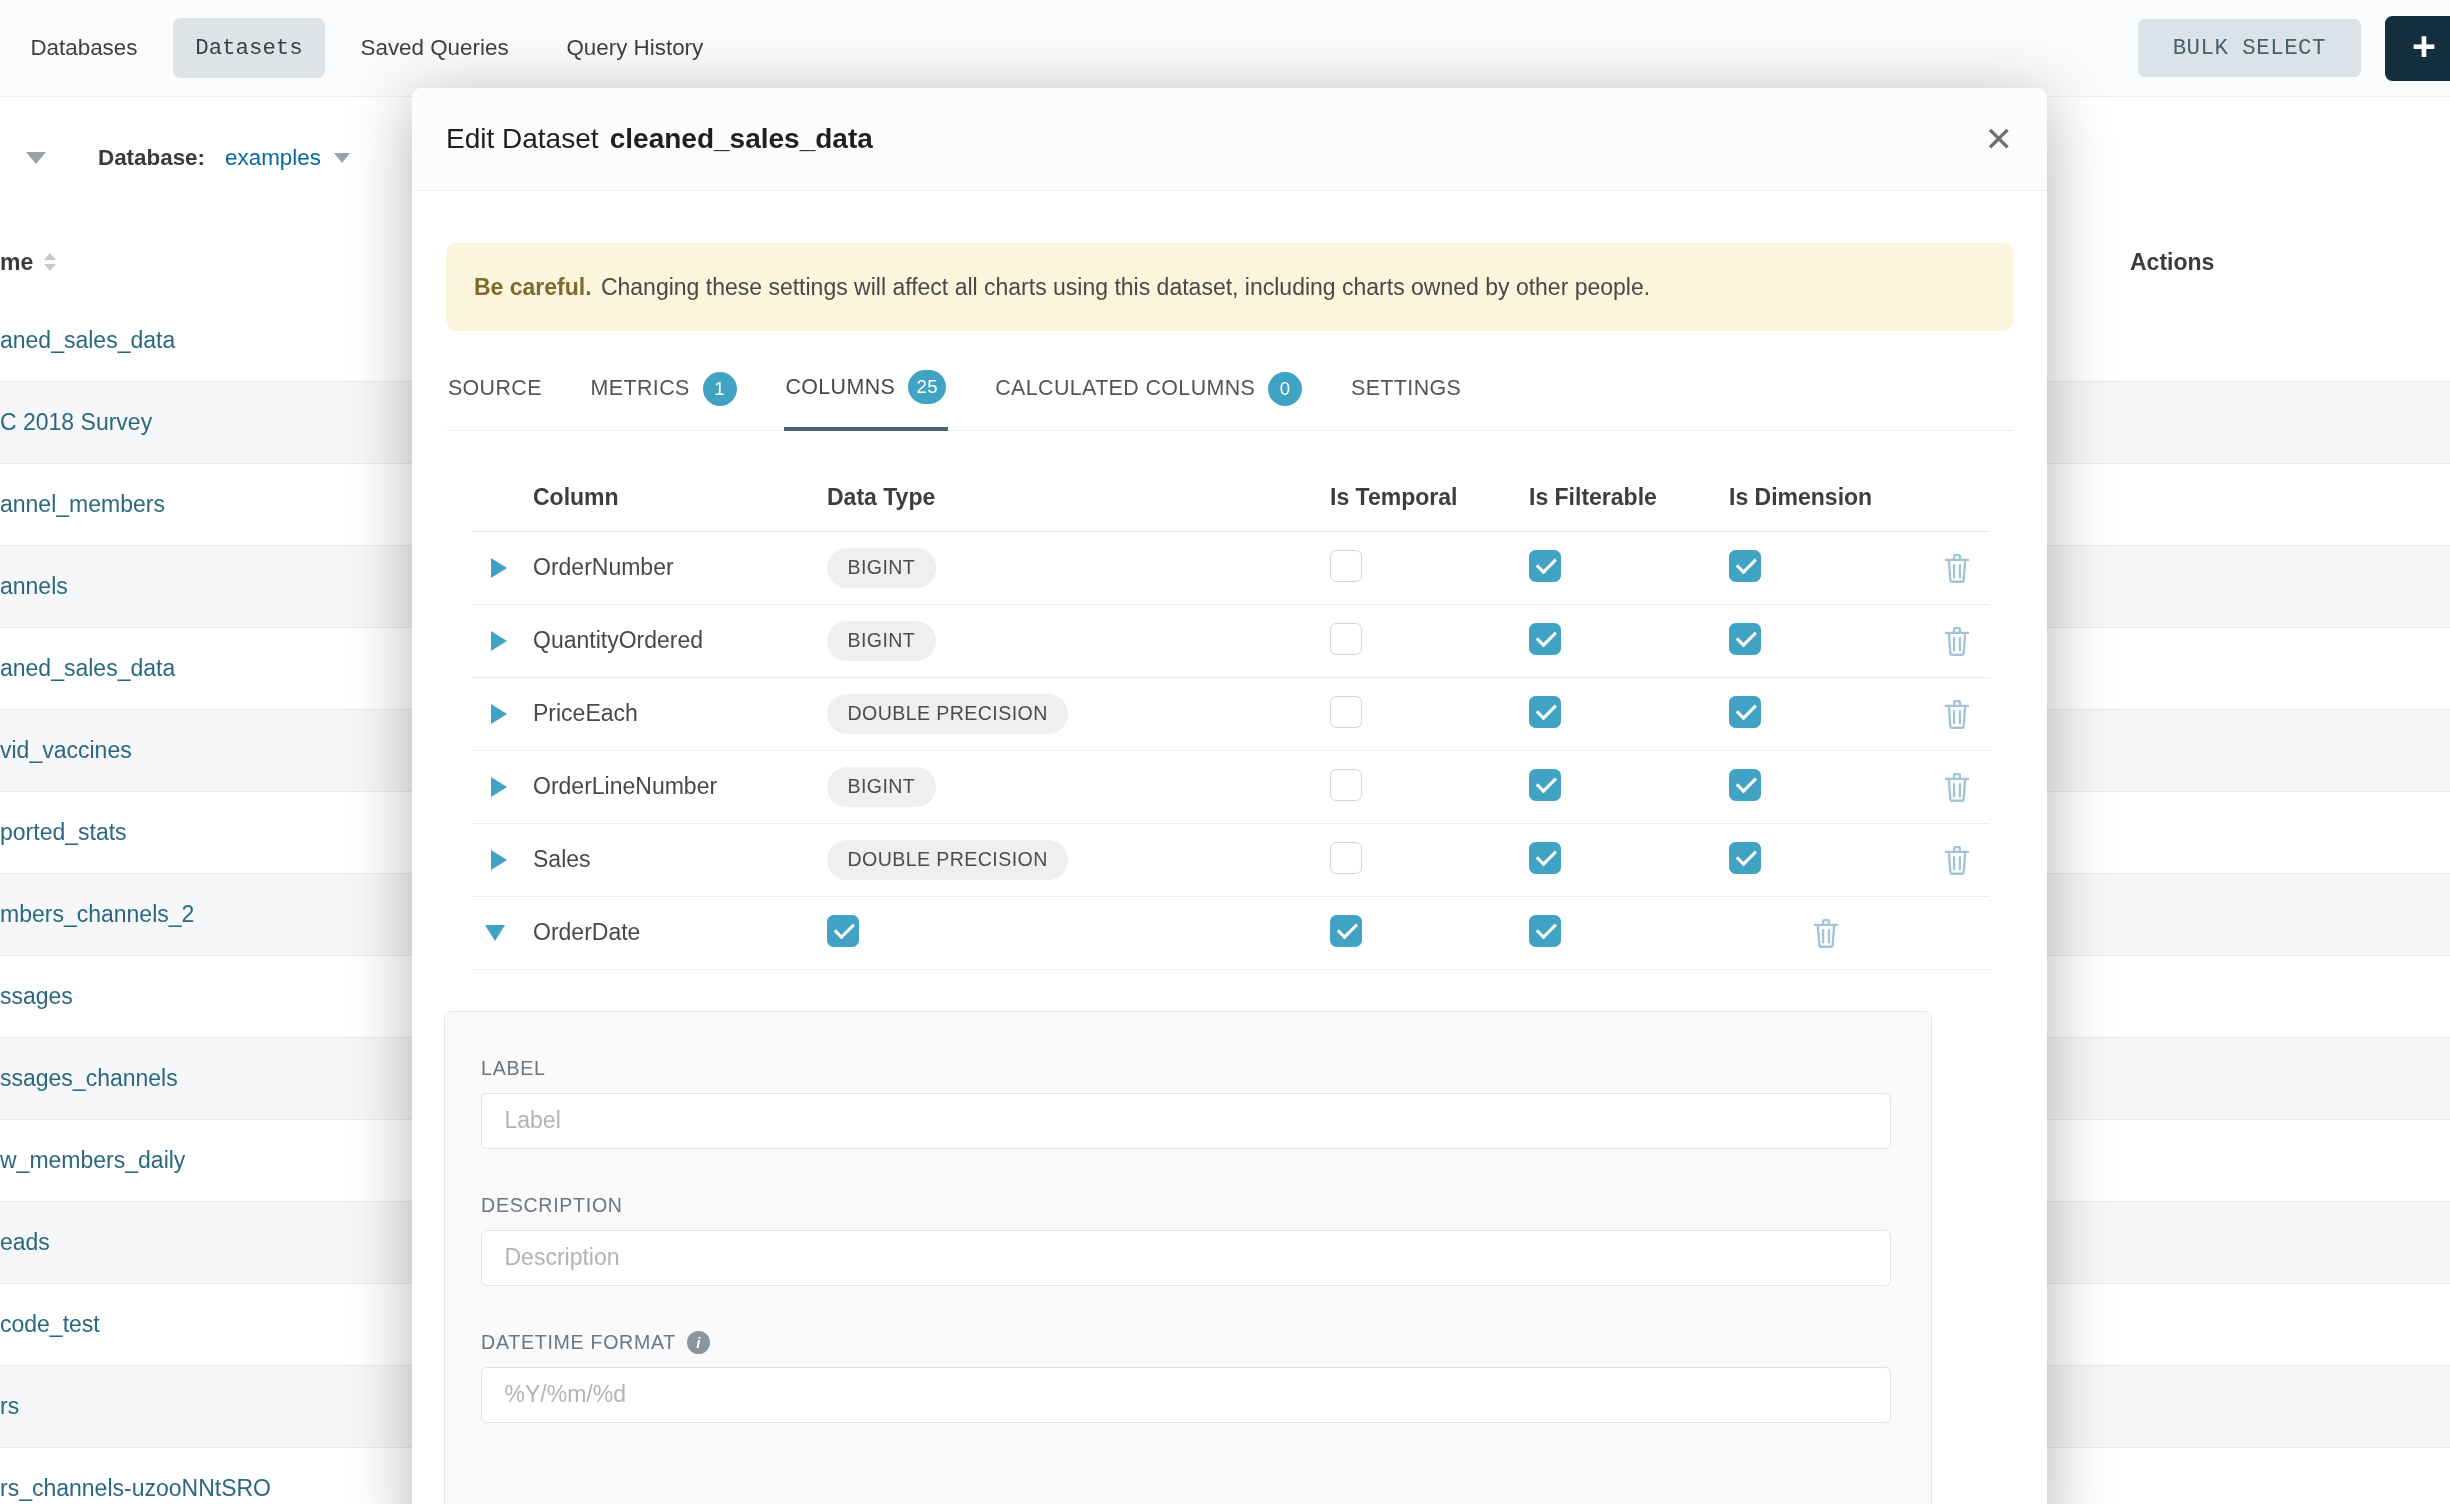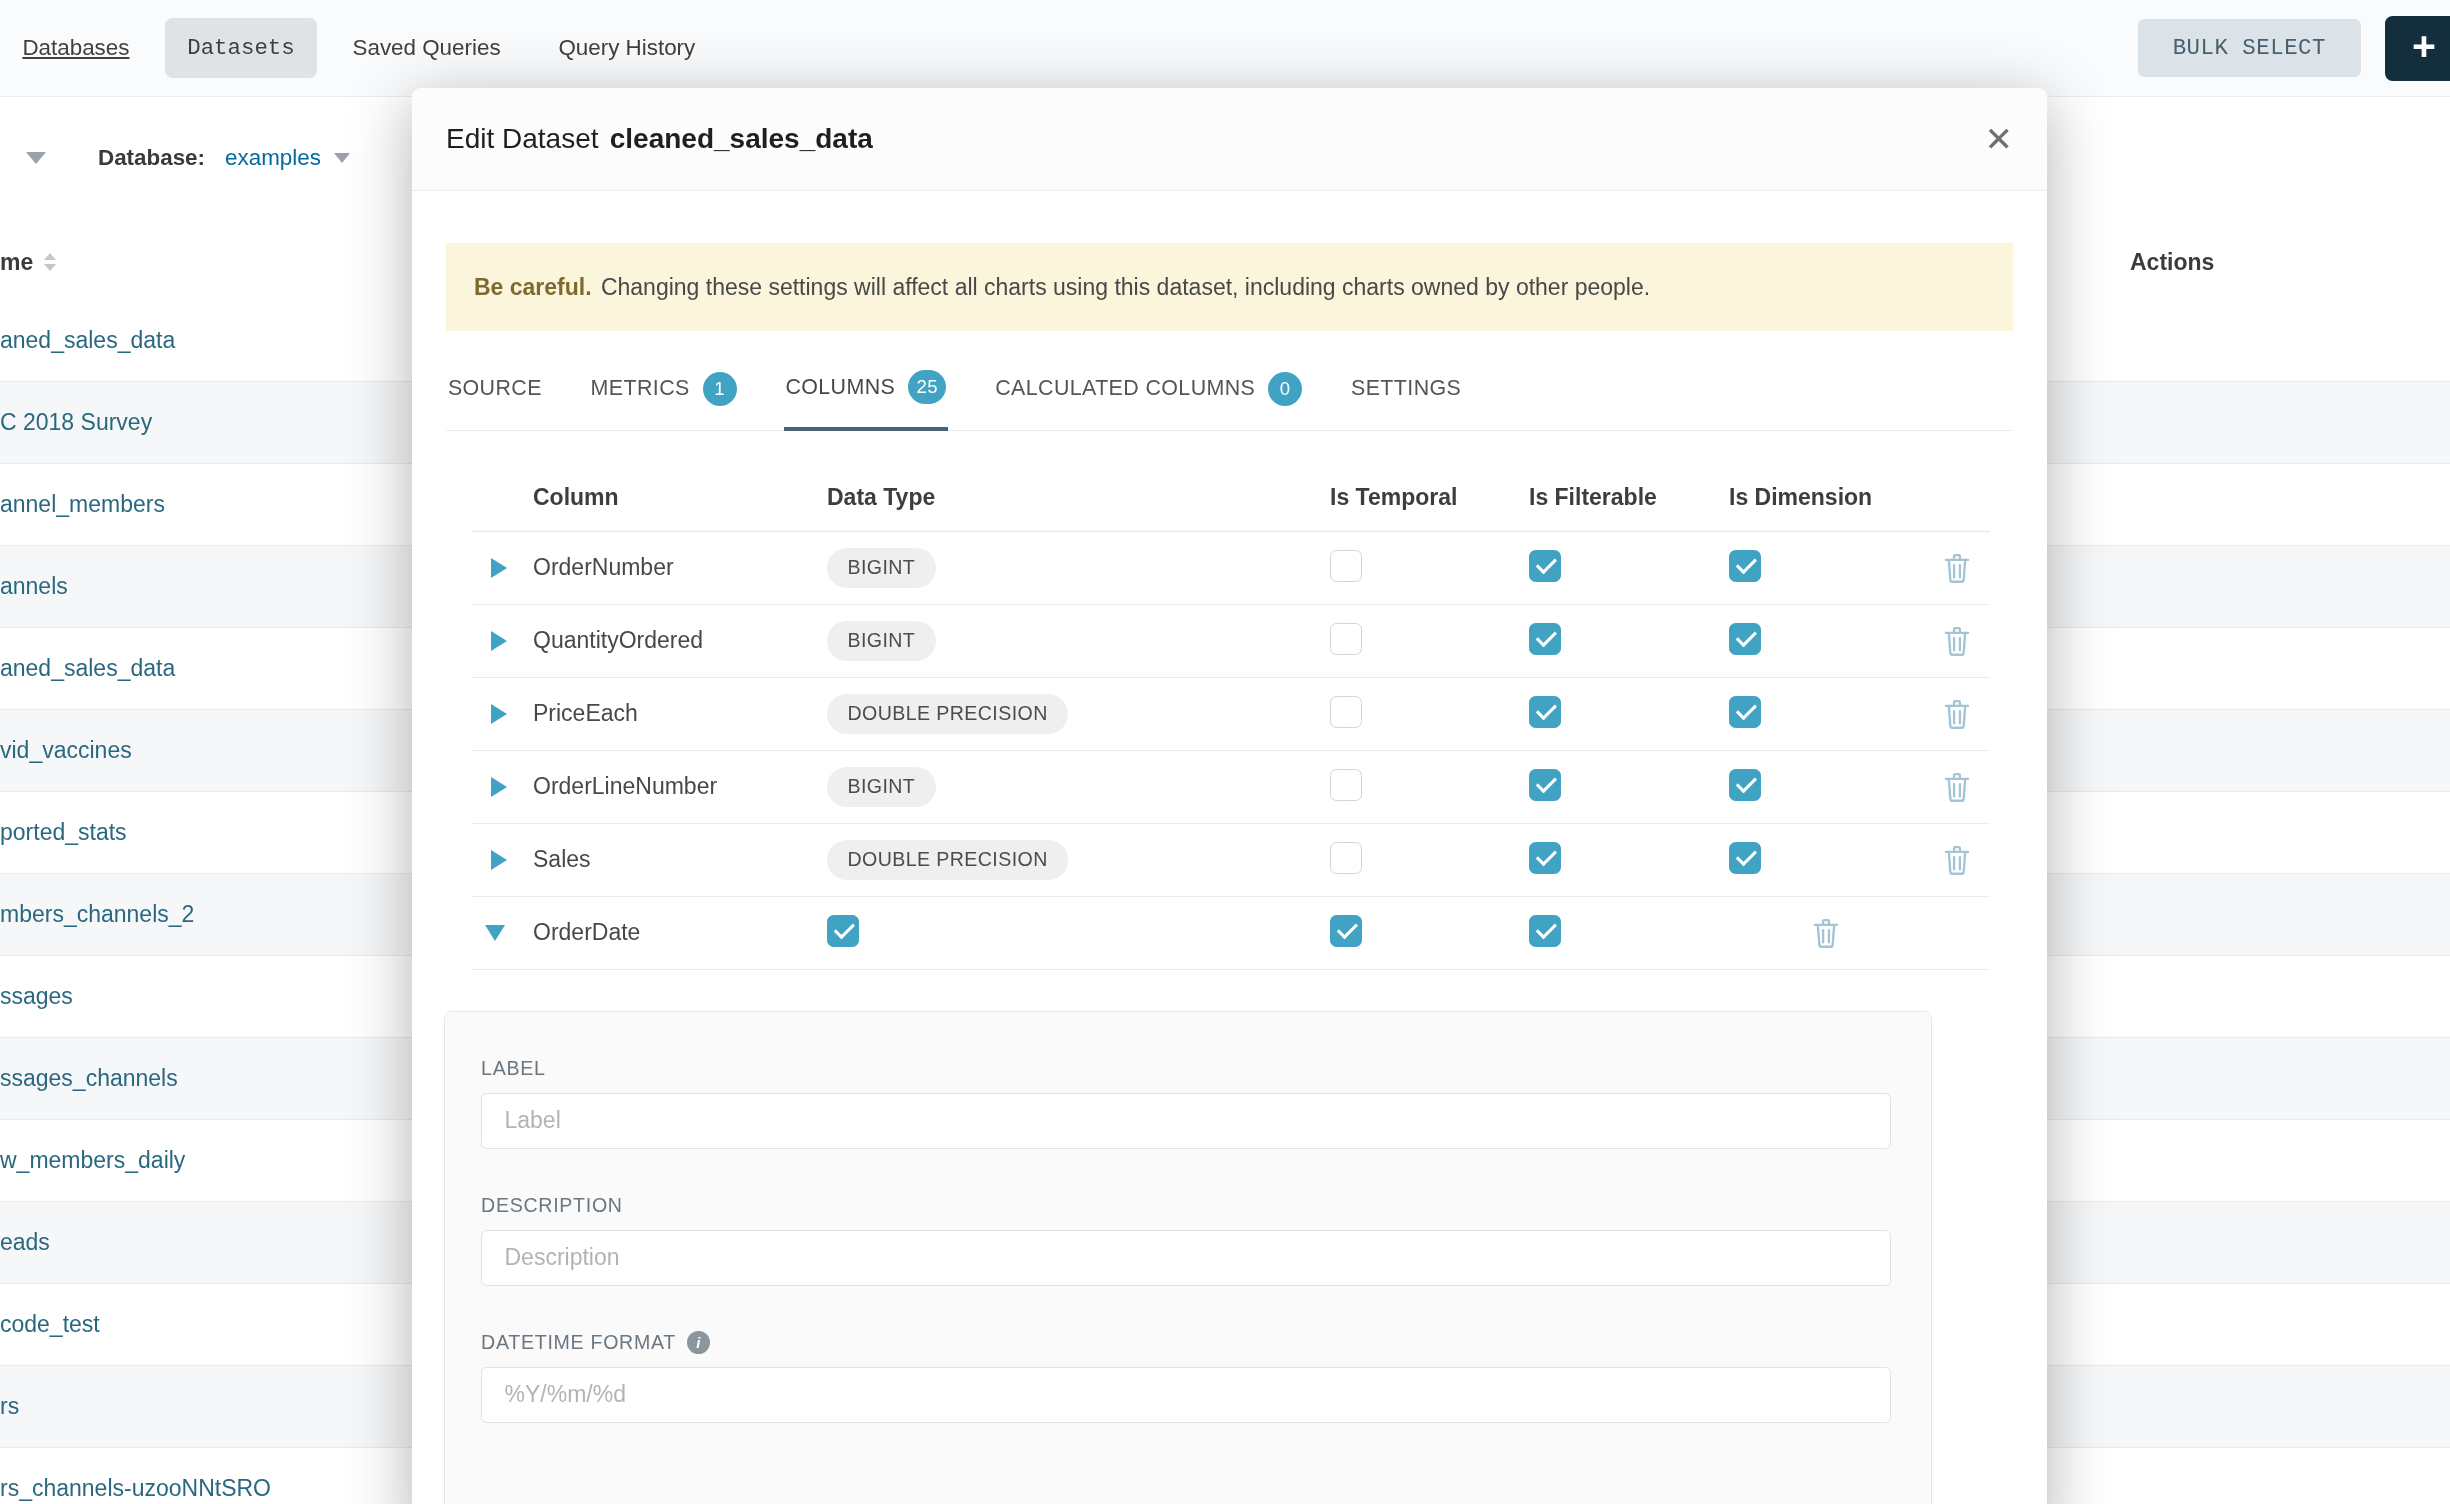--- a/index.html
+++ b/index.html
@@ -24,21 +24,21 @@
   
   .navbar{
     position:absolute;top:0;left:0;right:0;height:97px;
     background:#fafbfc;border-bottom:0.9px solid #ededed;
     display:flex;align-items:center;z-index:1;
   }
   .nav-tab{
     font-size:22.4px;color:#3f3f3f;padding:17px 22.4px;margin-left:13px;
     border-radius:7.5px;cursor:pointer;white-space:nowrap;
   }
-  .nav-tab:first-child{margin-left:0;text-decoration:underline;}
+  .nav-tab:first-child{margin-left:8px;}
   .nav-tab.active{background:#e0e3e6;font-family:Liberation Mono, monospace;}
   .nav-right{margin-left:auto;display:flex;align-items:center;gap:24px;margin-right:-13px;}
   .bulk-select{
     height:58px;padding:0 35px;background:var(--bulk-button-bg);
     color:var(--bulk-button-text);font-size:22.4px;letter-spacing:0.5px;
     border:none;border-radius:6.5px;cursor:pointer;
     font-family:Liberation Mono, monospace;
   }
   .add-btn{
     width:78px;height:65px;background:var(--add-button-bg);
@@ -82,21 +82,21 @@
     border-radius:9.3px 9.3px 0 0;
   }
   .modal-title{font-size:28px;color:#1f1f1f;}
   .modal-title .ds-name{font-weight:bold;margin-left:11.2px;}
   .close-btn{
     margin-left:auto;background:none;border:none;font-size:34px;color:#6f6f6f;
     cursor:pointer;line-height:1;font-family:"Liberation Sans", sans-serif;
   }
   .modal-body{padding:0 34px;}
   .warning-banner{
-    margin-top:52px;background:var(--warning-bg);border-radius:1px;
+    margin-top:52px;background:var(--warning-bg);border-radius:10px;
     height:88px;display:flex;align-items:center;padding:0 28px;
     font-size:23px;color:#484848;
   }
   .warning-bold{font-weight:bold;color:var(--warning-accent);margin-right:9.3px;}
   
   .mtabs{margin-top:30px;display:flex;gap:45px;border-bottom:0.9px solid #ececec;}
   .mtab{
     display:flex;align-items:center;gap:13px;padding:9.3px 1.9px 22.4px 1.9px;
     font-size:21.4px;letter-spacing:0.4px;color:#555;cursor:pointer;white-space:nowrap;
   }

